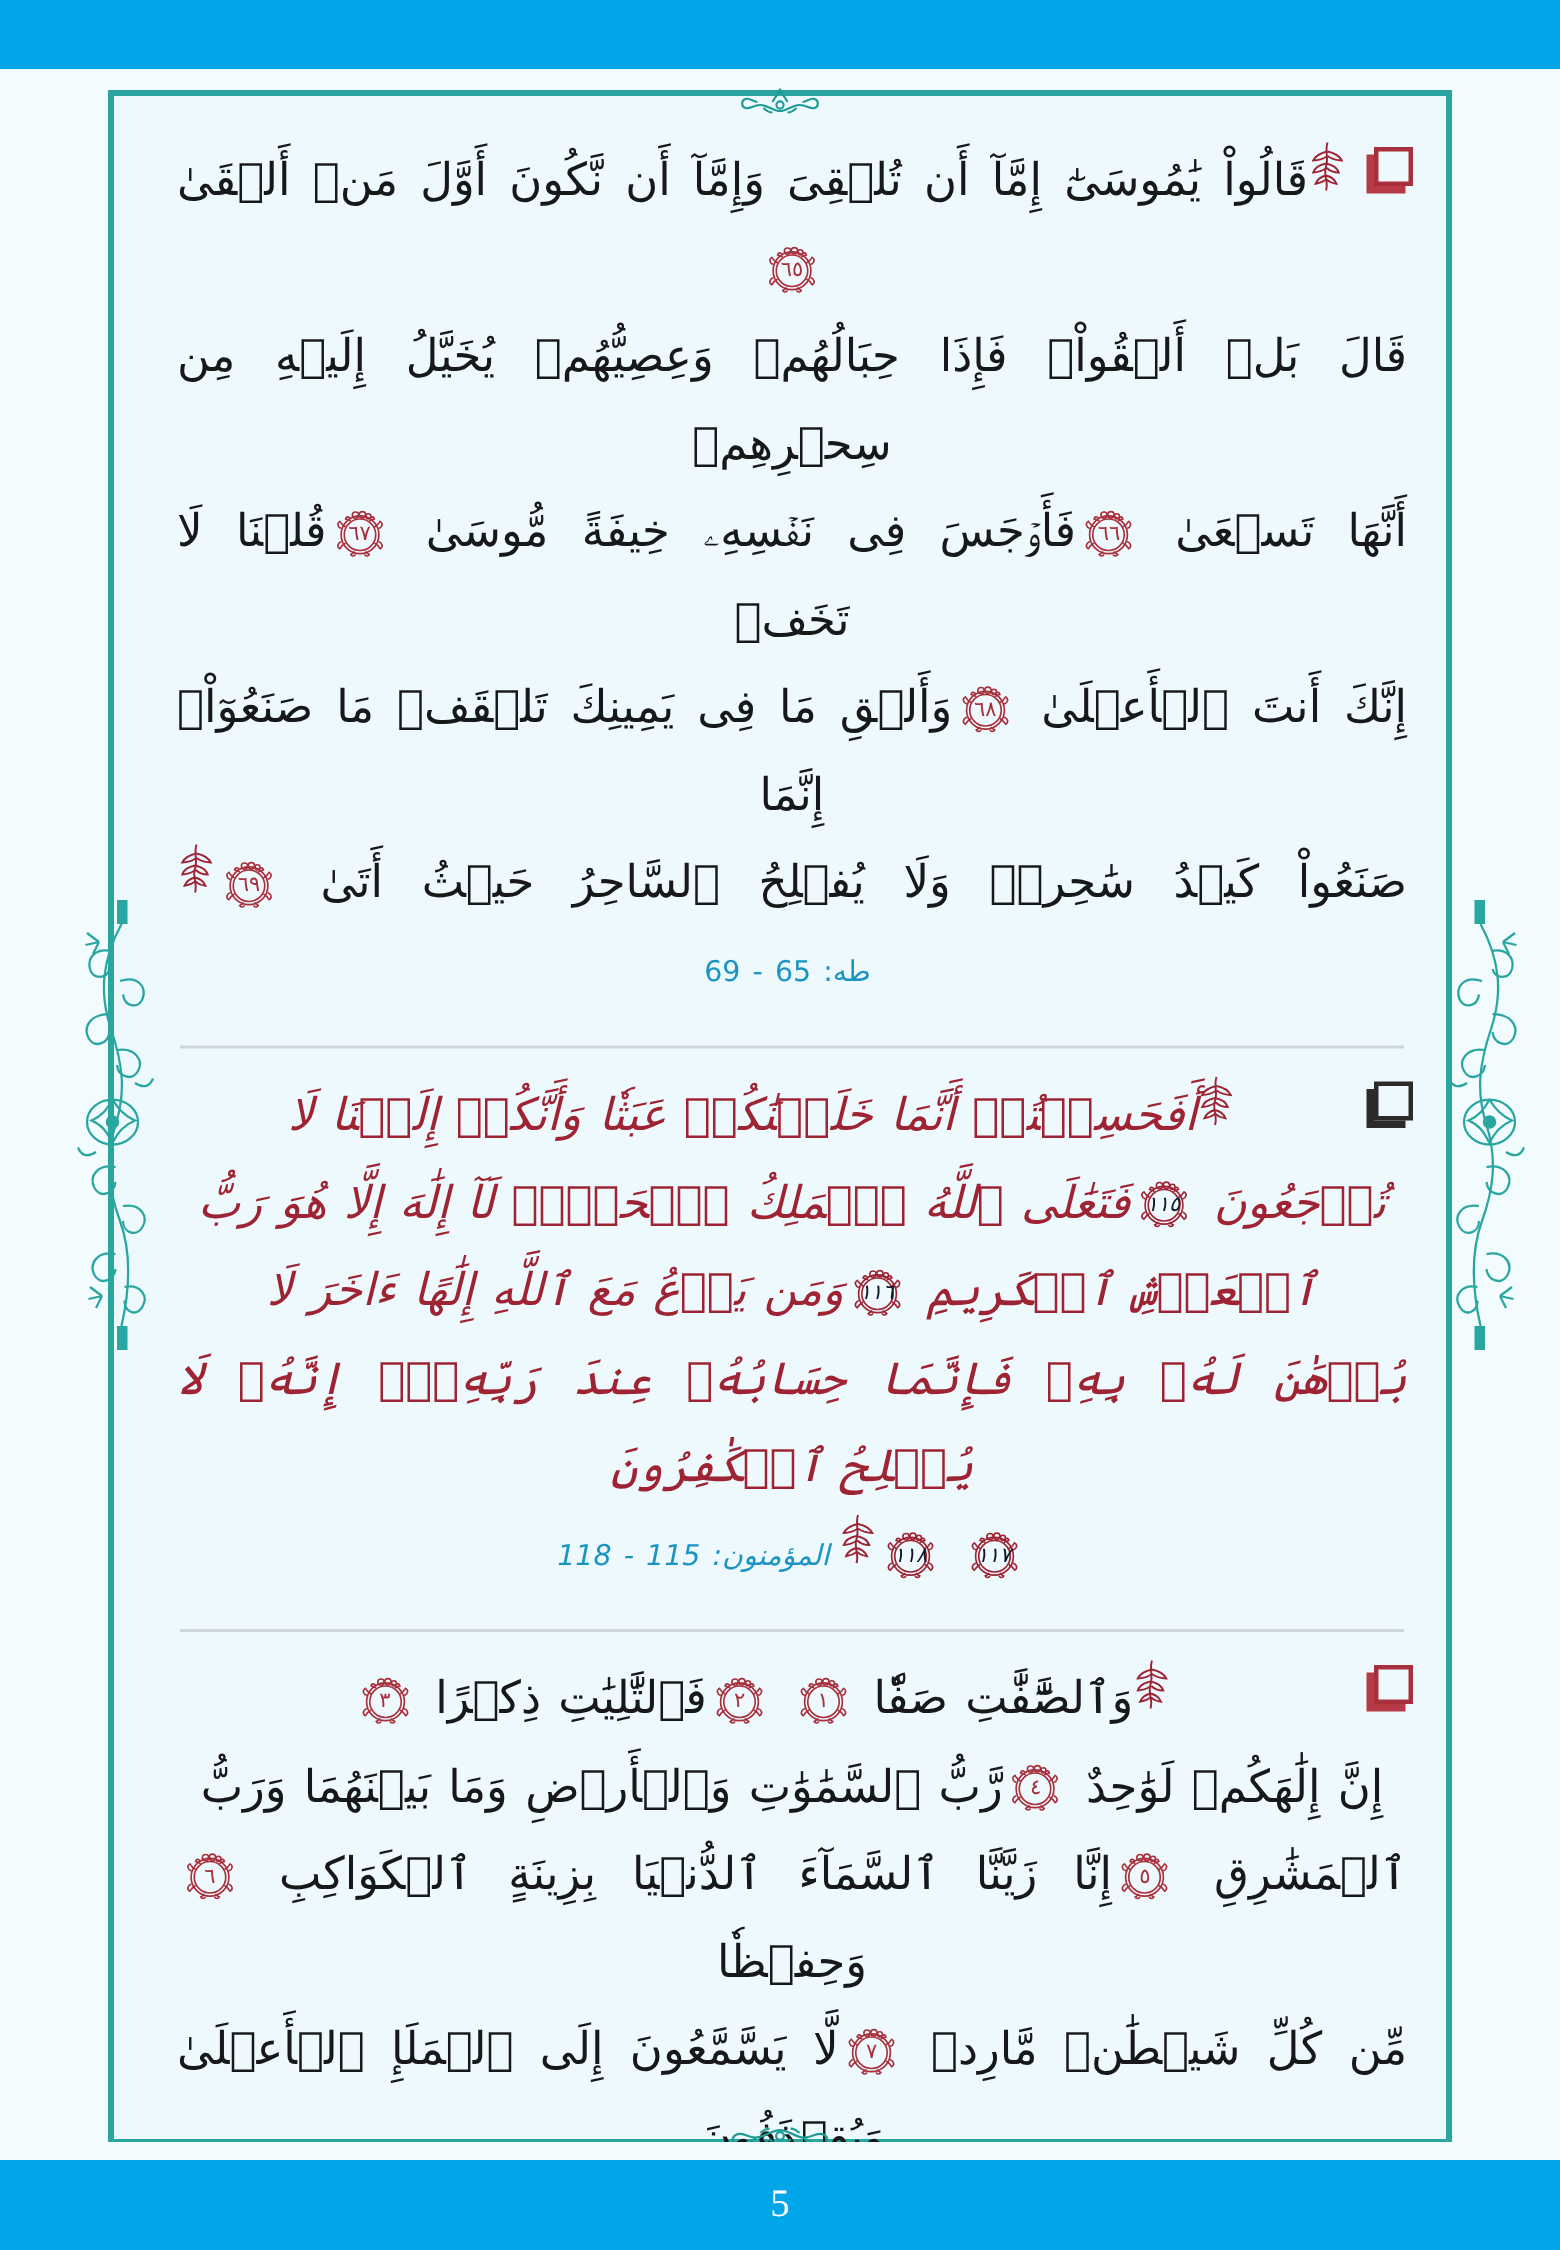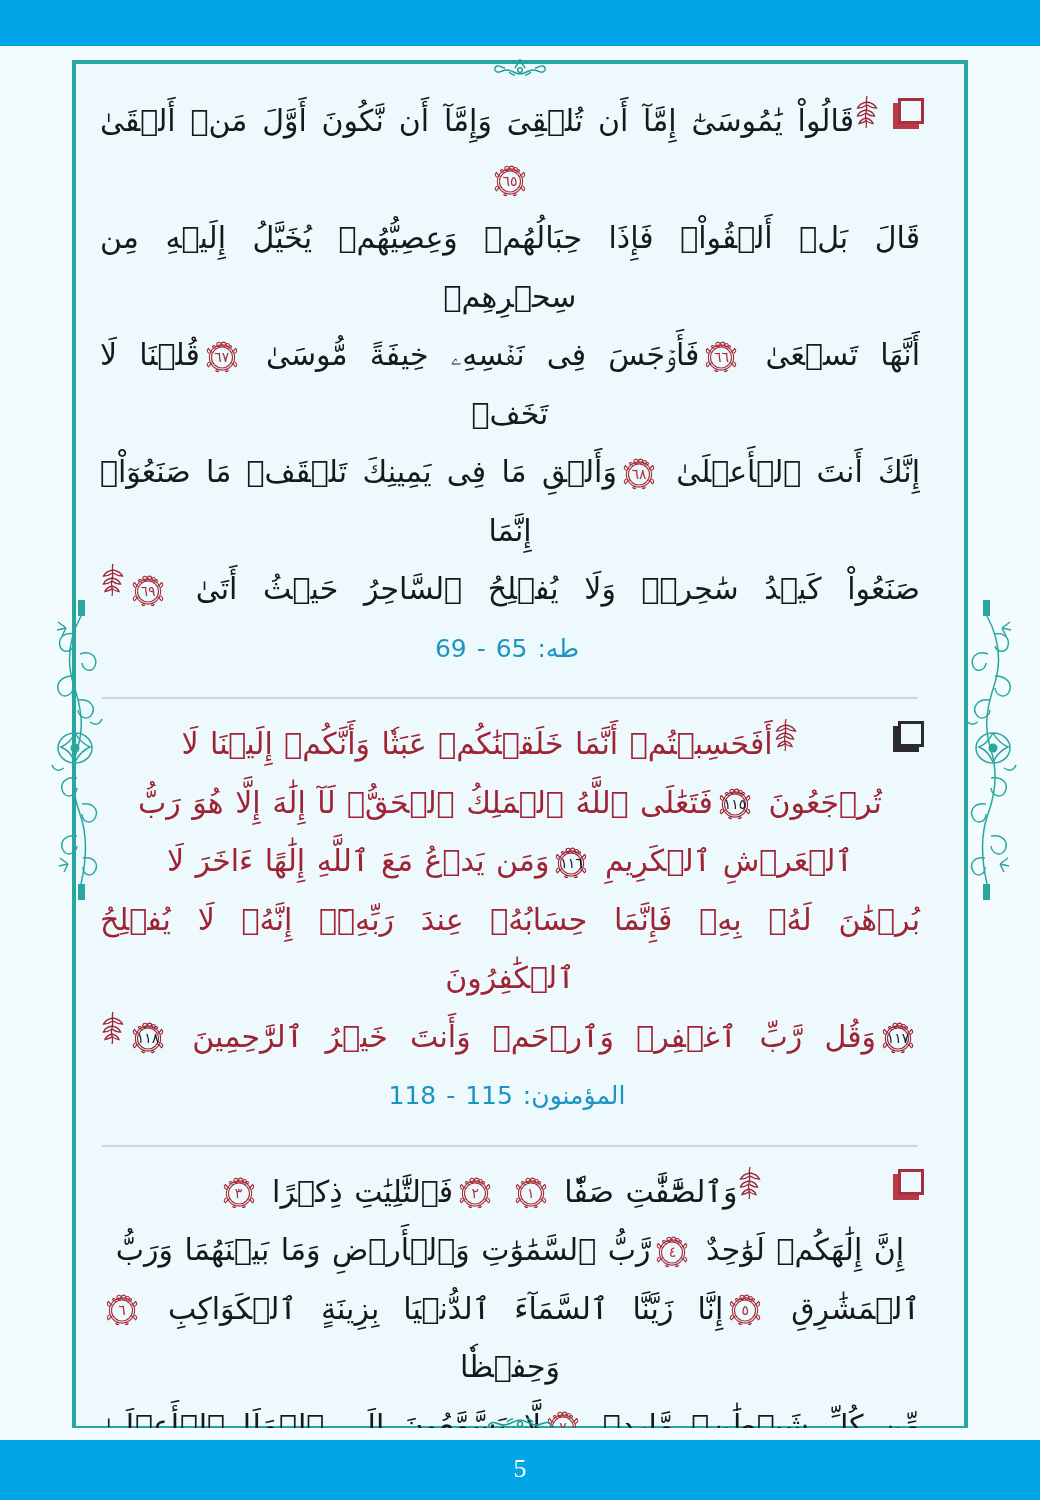--- a/index.html
+++ b/index.html
@@ -88,21 +88,21 @@
     top: 600px;
     z-index: 3;
     line-height: 0;
   }
   .orn-side-left  { left: 44px; }
   .orn-side-right { left: 950px; }
 
   
   .content {
     position: absolute;
-    left: 68px;
+    left: 86px;
     top: 66px;
     width: 884px;
     height: 1358px;
     z-index: 3;
     box-sizing: border-box;
     padding: 24px 26px 10px 26px;
   }
 
   .passage {
     position: relative;
@@ -152,21 +152,21 @@
     text-align: justify;
     text-align-last: center;
     font-family: "DejaVu Sans", "Liberation Sans", sans-serif;
     font-size: 30px;
     line-height: 1.95;
     letter-spacing: 0.2px;
     word-spacing: 2px;
     padding: 0 6px;
   }
   .ayat-black { color: #17181a; }
-  .ayat-red   { color: #9e2434; }
+  .ayat-red   { color: #9e2434; font-style: italic; }
 
   
   .ayat .first-line-pad { display: inline-block; width: 40px; }
 
   
   .flourish {
     display: inline-block;
     color: #9e2434;
     font-size: 26px;
     vertical-align: middle;
@@ -196,21 +196,21 @@
     font-family: "DejaVu Sans", sans-serif;
     color: #a8303c;
   }
   .ayat-black .ayah-no .num,
   .ayat-black .ayah-no svg { color: #a8303c; }
   .ayat-red .ayah-no .num { color: #0f172a; }
 
   
   .ref {
     color: #1b94c4;
-    font-size: 25px;
+    font-size: 19px;
     font-family: "DejaVu Sans", "Liberation Sans", sans-serif;
     white-space: nowrap;
     margin-right: 6px;
     vertical-align: middle;
   }
 </style>
 </head>
 <body>
 
 <div class="band band-top"></div>
@@ -428,21 +428,21 @@
               <circle cx="18.6" cy="4.2" r="2.1"></circle>
               <circle cx="22.6" cy="5.2" r="1.7"></circle>
   <path d="M4.6 13.4 C2 12.4 1.4 9.8 3.6 8.6 C4.8 10.6 6.2 11.8 7.4 12.4"></path>
   <path d="M29.4 13.4 C32 12.4 32.6 9.8 30.4 8.6 C29.2 10.6 27.8 11.8 26.6 12.4"></path>
   <path d="M4.6 22 C2 23 1.4 25.6 3.6 26.8 C4.8 24.8 6.2 23.6 7.4 23"></path>
   <path d="M29.4 22 C32 23 32.6 25.6 30.4 26.8 C29.2 24.8 27.8 23.6 26.6 23"></path>
   <path d="M10.4 6.4 C9 5 7.6 5.4 7.4 7 C8.8 7.2 9.8 7.6 10.8 8.4"></path>
   <path d="M23.6 6.4 C25 5 26.4 5.4 26.6 7 C25.2 7.2 24.2 7.6 23.2 8.4"></path>
   <path d="M14 30.6 C13 32 11.4 32 10.8 30.6 C12 30 12.8 29.4 13.4 28.6"></path>
   <path d="M20 30.6 C21 32 22.6 32 23.2 30.6 C22 30 21.2 29.4 20.6 28.6"></path>
-</svg><span class="num">١١٧</span></span><span>وَقُل رَّبِّ ٱغۡفِرۡ وَٱرۡحَمۡ وَأَنتَ خَيۡرُ ٱلرَّٰحِمِينَ</span> <span class="ayah-no"><svg width="34" height="34" viewBox="0 0 34 34" fill="none" stroke="currentColor" stroke-width="1.1">
+</svg><span class="num">١١٧</span></span> <span class="ayah-no"><svg width="34" height="34" viewBox="0 0 34 34" fill="none" stroke="currentColor" stroke-width="1.1">
   <circle cx="17" cy="17.5" r="10.5"></circle>
   <circle cx="17" cy="17.5" r="12.6"></circle>
   <circle cx="14" cy="4.4" r="2.1"></circle>
               <circle cx="18.6" cy="4.2" r="2.1"></circle>
               <circle cx="22.6" cy="5.2" r="1.7"></circle>
   <path d="M4.6 13.4 C2 12.4 1.4 9.8 3.6 8.6 C4.8 10.6 6.2 11.8 7.4 12.4"></path>
   <path d="M29.4 13.4 C32 12.4 32.6 9.8 30.4 8.6 C29.2 10.6 27.8 11.8 26.6 12.4"></path>
   <path d="M4.6 22 C2 23 1.4 25.6 3.6 26.8 C4.8 24.8 6.2 23.6 7.4 23"></path>
   <path d="M29.4 22 C32 23 32.6 25.6 30.4 26.8 C29.2 24.8 27.8 23.6 26.6 23"></path>
   <path d="M10.4 6.4 C9 5 7.6 5.4 7.4 7 C8.8 7.2 9.8 7.6 10.8 8.4"></path>

